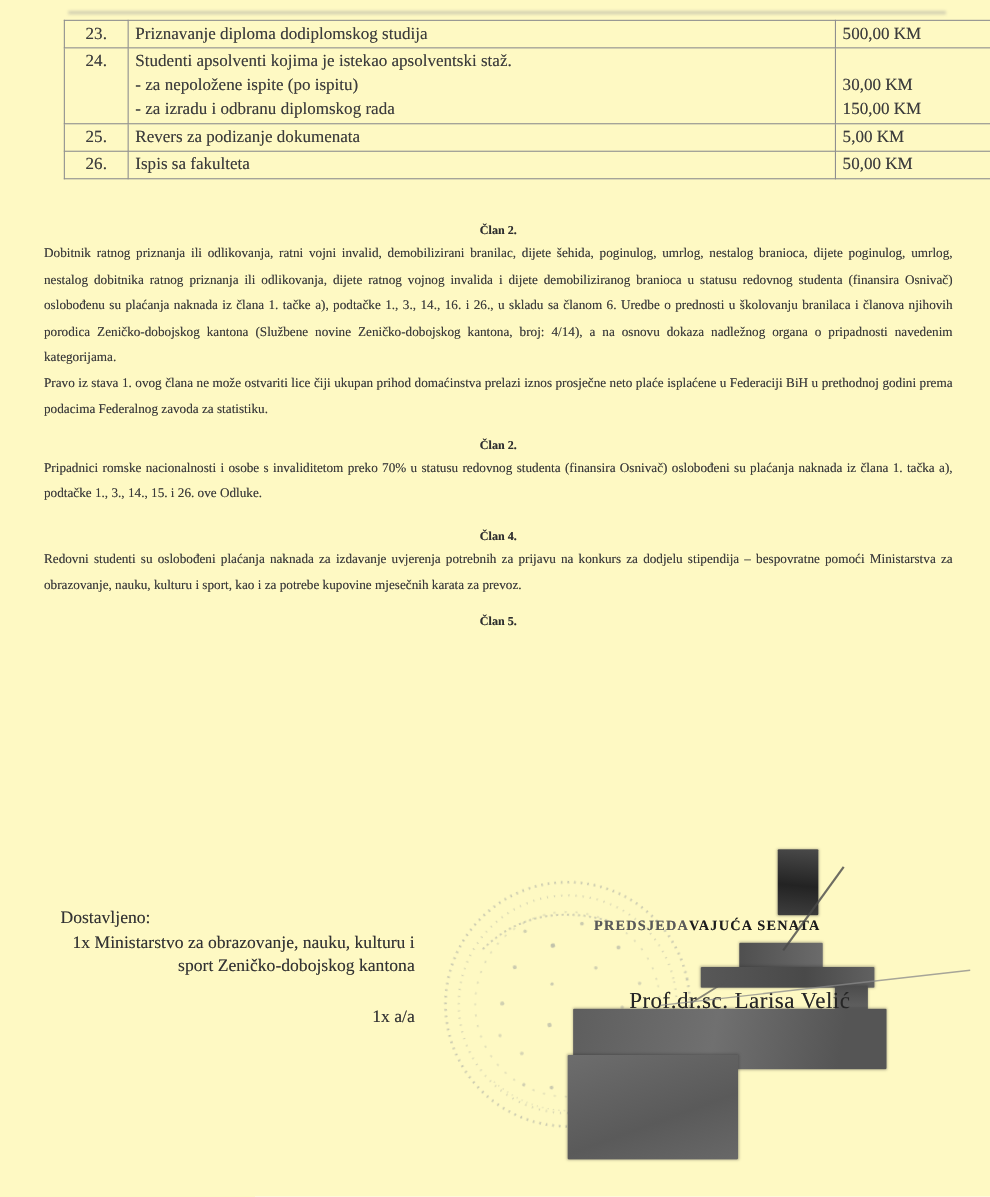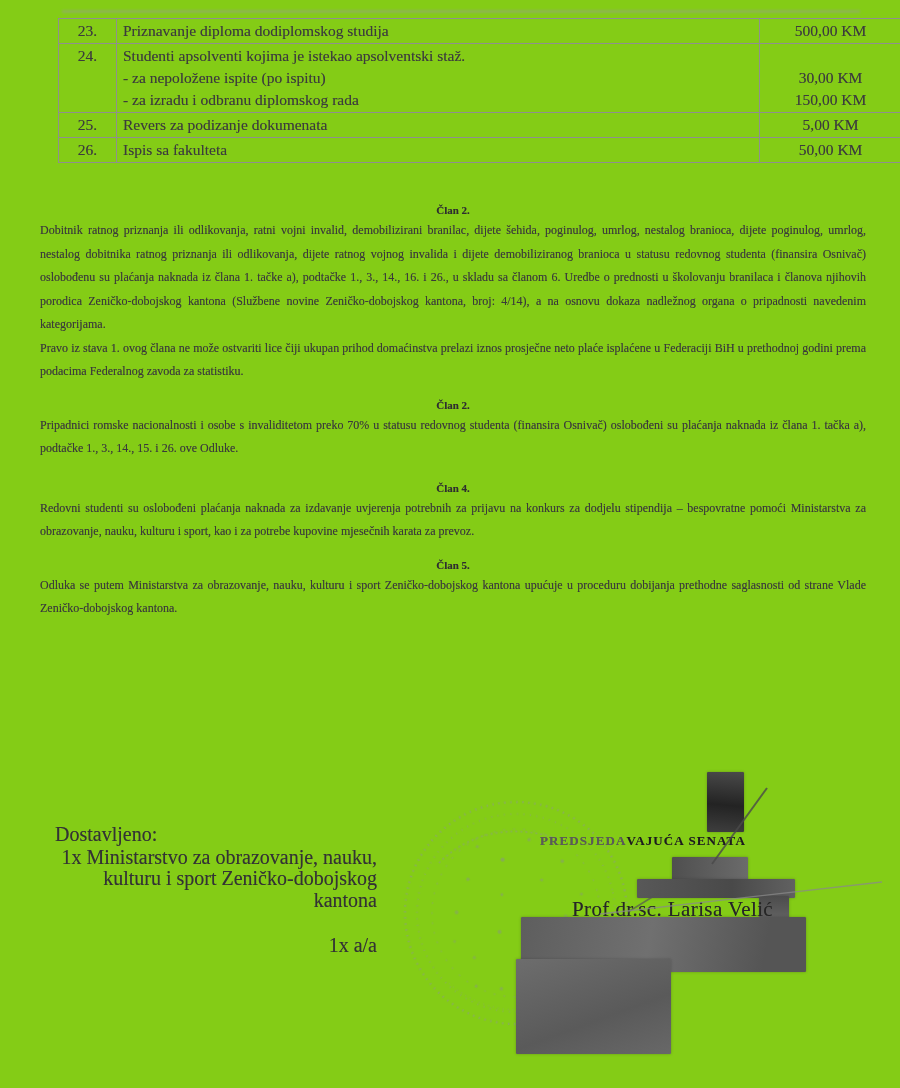--- a/index.html
+++ b/index.html
@@ -1,43 +1,43 @@
 <!DOCTYPE html>
 <html><head>
 <meta charset="utf-8">
 <style>
   html,body{margin:0;padding:0;background:#ffffff;}
   .page{
     position:relative;width:900px;height:1088px;overflow:hidden;
-    background:#84cc16;color:#3a3a3a;
+    background:#fef9c3;color:#3a3a3a;
     font-family:"Liberation Serif", serif;
     text-shadow:0 0 .5px rgba(70,70,70,.55);
   }
   
   .scan-smudge{position:absolute;top:10px;left:62px;width:798px;height:3px;
     background:#9a9a9a;opacity:.45;filter:blur(1.3px);}
 
   
   .fee-table{position:absolute;top:18px;left:58px;width:804px;
     border-collapse:collapse;table-layout:fixed;font-size:15.5px;color:#3c3c3c;}
   .fee-table td{border:1.6px solid #8f8f8f;padding:1px 6px;vertical-align:top;line-height:22px;}
   .c-num{width:45px;text-align:center;padding:1px 2px;}
   .c-desc{width:630px;}
-  .c-amt{width:129px;text-align:center;padding-right:9px;}
+  .c-amt{width:129px;text-align:left;padding-right:9px;}
   .cell-line{min-height:22px;}
 
   
   .content{position:absolute;top:160px;left:40px;width:826px;}
   .article h3{margin:0 0 3px 0;text-align:center;font-size:11px;font-weight:bold;color:#2e2e2e;}
   .article p{margin:0;text-align:justify;font-size:12px;line-height:23.5px;color:#3a3a3a;}
   .art-2{margin-top:44px;} .art-3{margin-top:15px;} .art-4{margin-top:21px;} .art-5{margin-top:15px;}
 
   
   .distribution{position:absolute;top:824px;left:55px;width:322px;
-    font-size:20px;line-height:21.5px;color:#333;}
+    font-size:16px;line-height:21.5px;color:#333;}
   .dist-title{margin-bottom:1px;}
   .dist-item{padding-left:30px;text-indent:-30px;text-align:right;}
   .dist-item.second{margin-top:24px;}
 
   
   .stamp{position:absolute;left:396px;top:788px;width:240px;height:250px;
     z-index:1;opacity:.85;filter:blur(.4px);transform:rotate(-12deg);}
   .sig-title{position:absolute;top:833px;left:540px;z-index:3;
     font-size:13px;letter-spacing:1.1px;white-space:nowrap;}
   .sig-title .t1{font-weight:600;color:#5a5a5a;}
@@ -123,21 +123,20 @@
     <section class="article art-3">
       <h3>Član 2.</h3>
       <p>Pripadnici romske nacionalnosti i osobe s invaliditetom preko 70% u statusu redovnog studenta (finansira Osnivač) oslobođeni su plaćanja naknada iz člana 1. tačka a), podtačke 1., 3., 14., 15. i 26. ove Odluke.</p>
     </section>
     <section class="article art-4">
       <h3>Član 4.</h3>
       <p>Redovni studenti su oslobođeni plaćanja naknada za izdavanje uvjerenja potrebnih za prijavu na konkurs za dodjelu stipendija – bespovratne pomoći Ministarstva za obrazovanje, nauku, kulturu i sport, kao i za potrebe kupovine mjesečnih karata za prevoz.</p>
     </section>
     <section class="article art-5">
       <h3>Član 5.</h3>
-      <p>Odluka se putem Ministarstva za obrazovanje, nauku, kulturu i sport Zeničko-dobojskog kantona upućuje u proceduru dobijanja prethodne saglasnosti od strane Vlade Zeničko-dobojskog kantona.</p>
     </section>
   </div>
 
   <div class="distribution">
     <div class="dist-title">Dostavljeno:</div>
     <div class="dist-item">
       <span>1x</span>
       <span>Ministarstvo za obrazovanje, nauku, kulturu i sport Zeničko-dobojskog kantona</span>
     </div>
     <div class="dist-item second">

